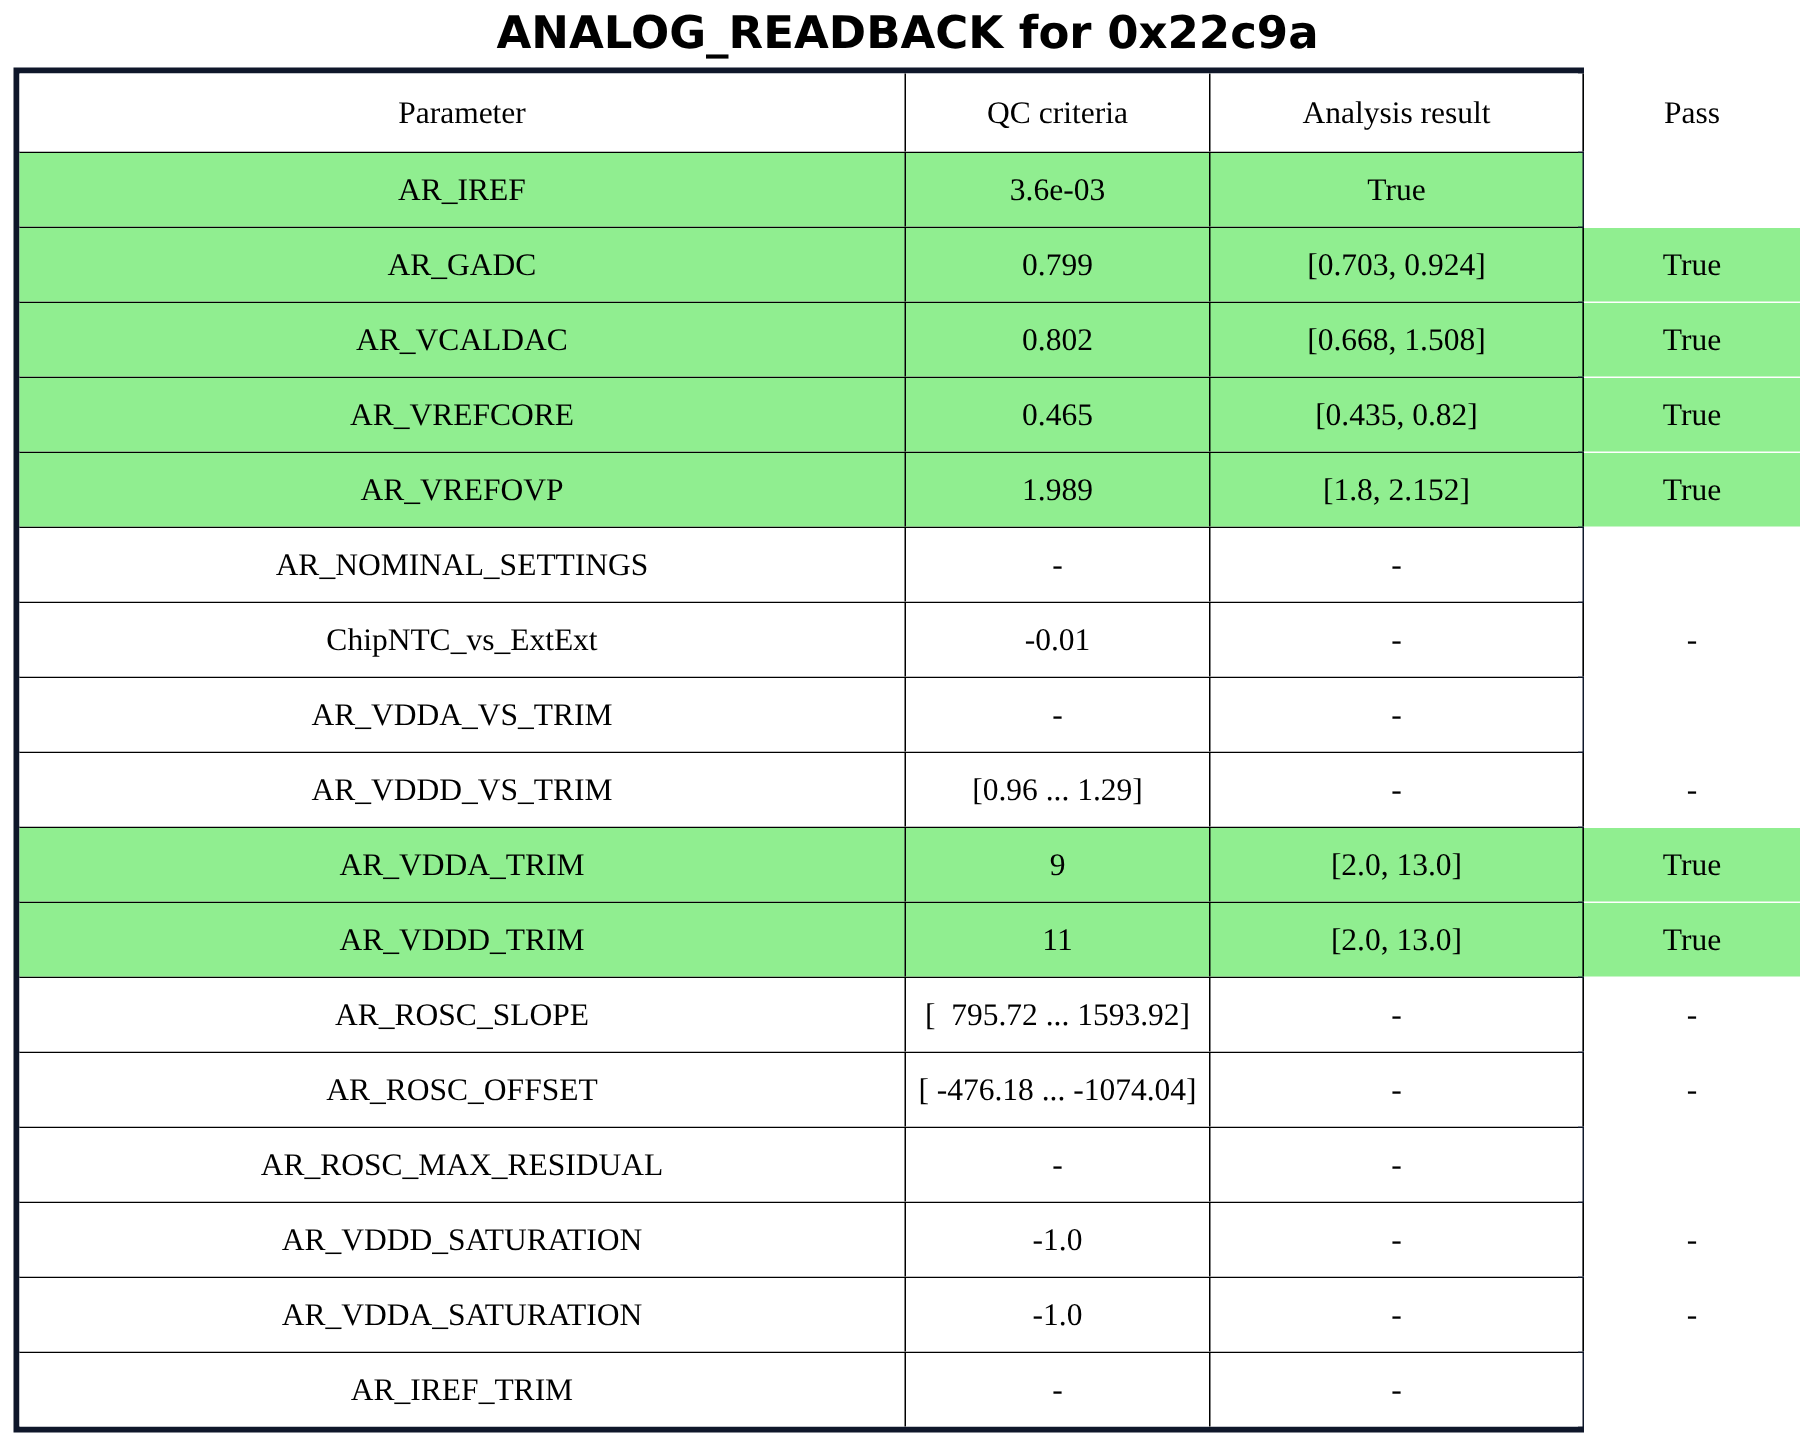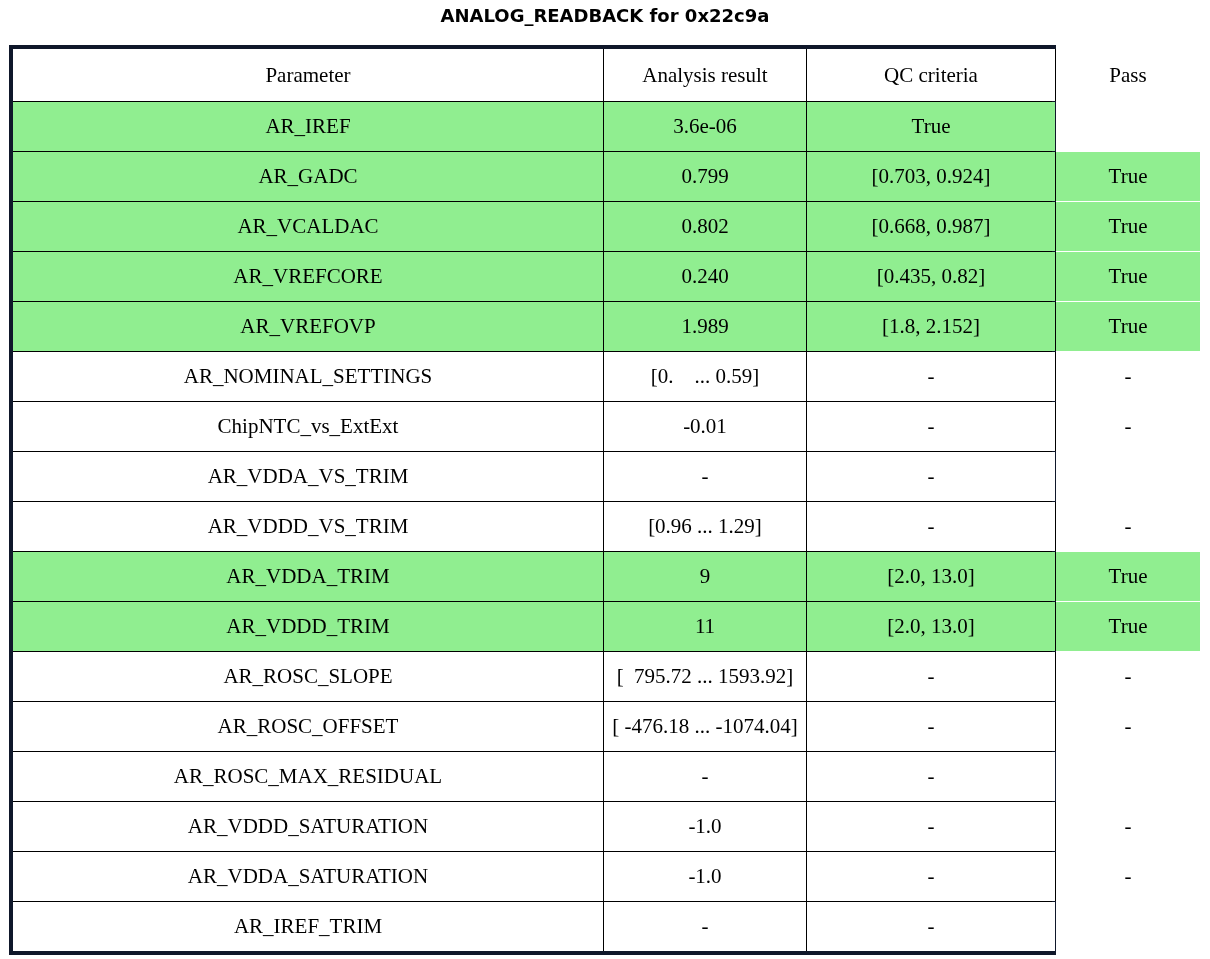--- a/index.html
+++ b/index.html
@@ -16,21 +16,21 @@
     position: relative;
     width: 1210px;
     height: 959px;
   }
   .chart-title {
     position: absolute;
     top: 5px;
     left: 0;
     width: 1210px;
     text-align: center;
-    font-size: 18px;
+    font-size: 30px;
     font-weight: bold;
     white-space: pre;
   }
   .tbl {
     position: absolute;
     left: 9px;
     top: 45px;
     width: 1047px;
     box-sizing: border-box;
     border: 4px solid #0f172a;
@@ -63,57 +63,56 @@
 </head>
 <body>
 
 <div class="page">
 
   <div class="chart-title">ANALOG_READBACK for 0x22c9a</div>
 
   <div class="tbl">
     <div class="row header">
       <div class="cell">Parameter</div>
+      <div class="cell">QC criteria</div>
       <div class="cell">Analysis result</div>
-      <div class="cell">QC criteria</div>
       <div class="cell">Pass</div>
     </div>
     <div id="rows">
         <div class="row pass">
     <div class="cell">AR_IREF</div>
-    <div class="cell">3.6e-06</div>
+    <div class="cell">3.6e-03</div>
     <div class="cell">True</div>
   </div>
         <div class="row pass">
     <div class="cell">AR_GADC</div>
     <div class="cell">0.799</div>
     <div class="cell">[0.703, 0.924]</div>
     <div class="cell">True</div>
   </div>
         <div class="row pass">
     <div class="cell">AR_VCALDAC</div>
     <div class="cell">0.802</div>
-    <div class="cell">[0.668, 0.987]</div>
+    <div class="cell">[0.668, 1.508]</div>
     <div class="cell">True</div>
   </div>
         <div class="row pass">
     <div class="cell">AR_VREFCORE</div>
-    <div class="cell">0.240</div>
+    <div class="cell">0.465</div>
     <div class="cell">[0.435, 0.82]</div>
     <div class="cell">True</div>
   </div>
         <div class="row pass">
     <div class="cell">AR_VREFOVP</div>
     <div class="cell">1.989</div>
     <div class="cell">[1.8, 2.152]</div>
     <div class="cell">True</div>
   </div>
         <div class="row">
     <div class="cell">AR_NOMINAL_SETTINGS</div>
-    <div class="cell">[0.    ... 0.59]</div>
     <div class="cell">-</div>
     <div class="cell">-</div>
   </div>
         <div class="row">
     <div class="cell">ChipNTC_vs_ExtExt</div>
     <div class="cell">-0.01</div>
     <div class="cell">-</div>
     <div class="cell">-</div>
   </div>
         <div class="row">

